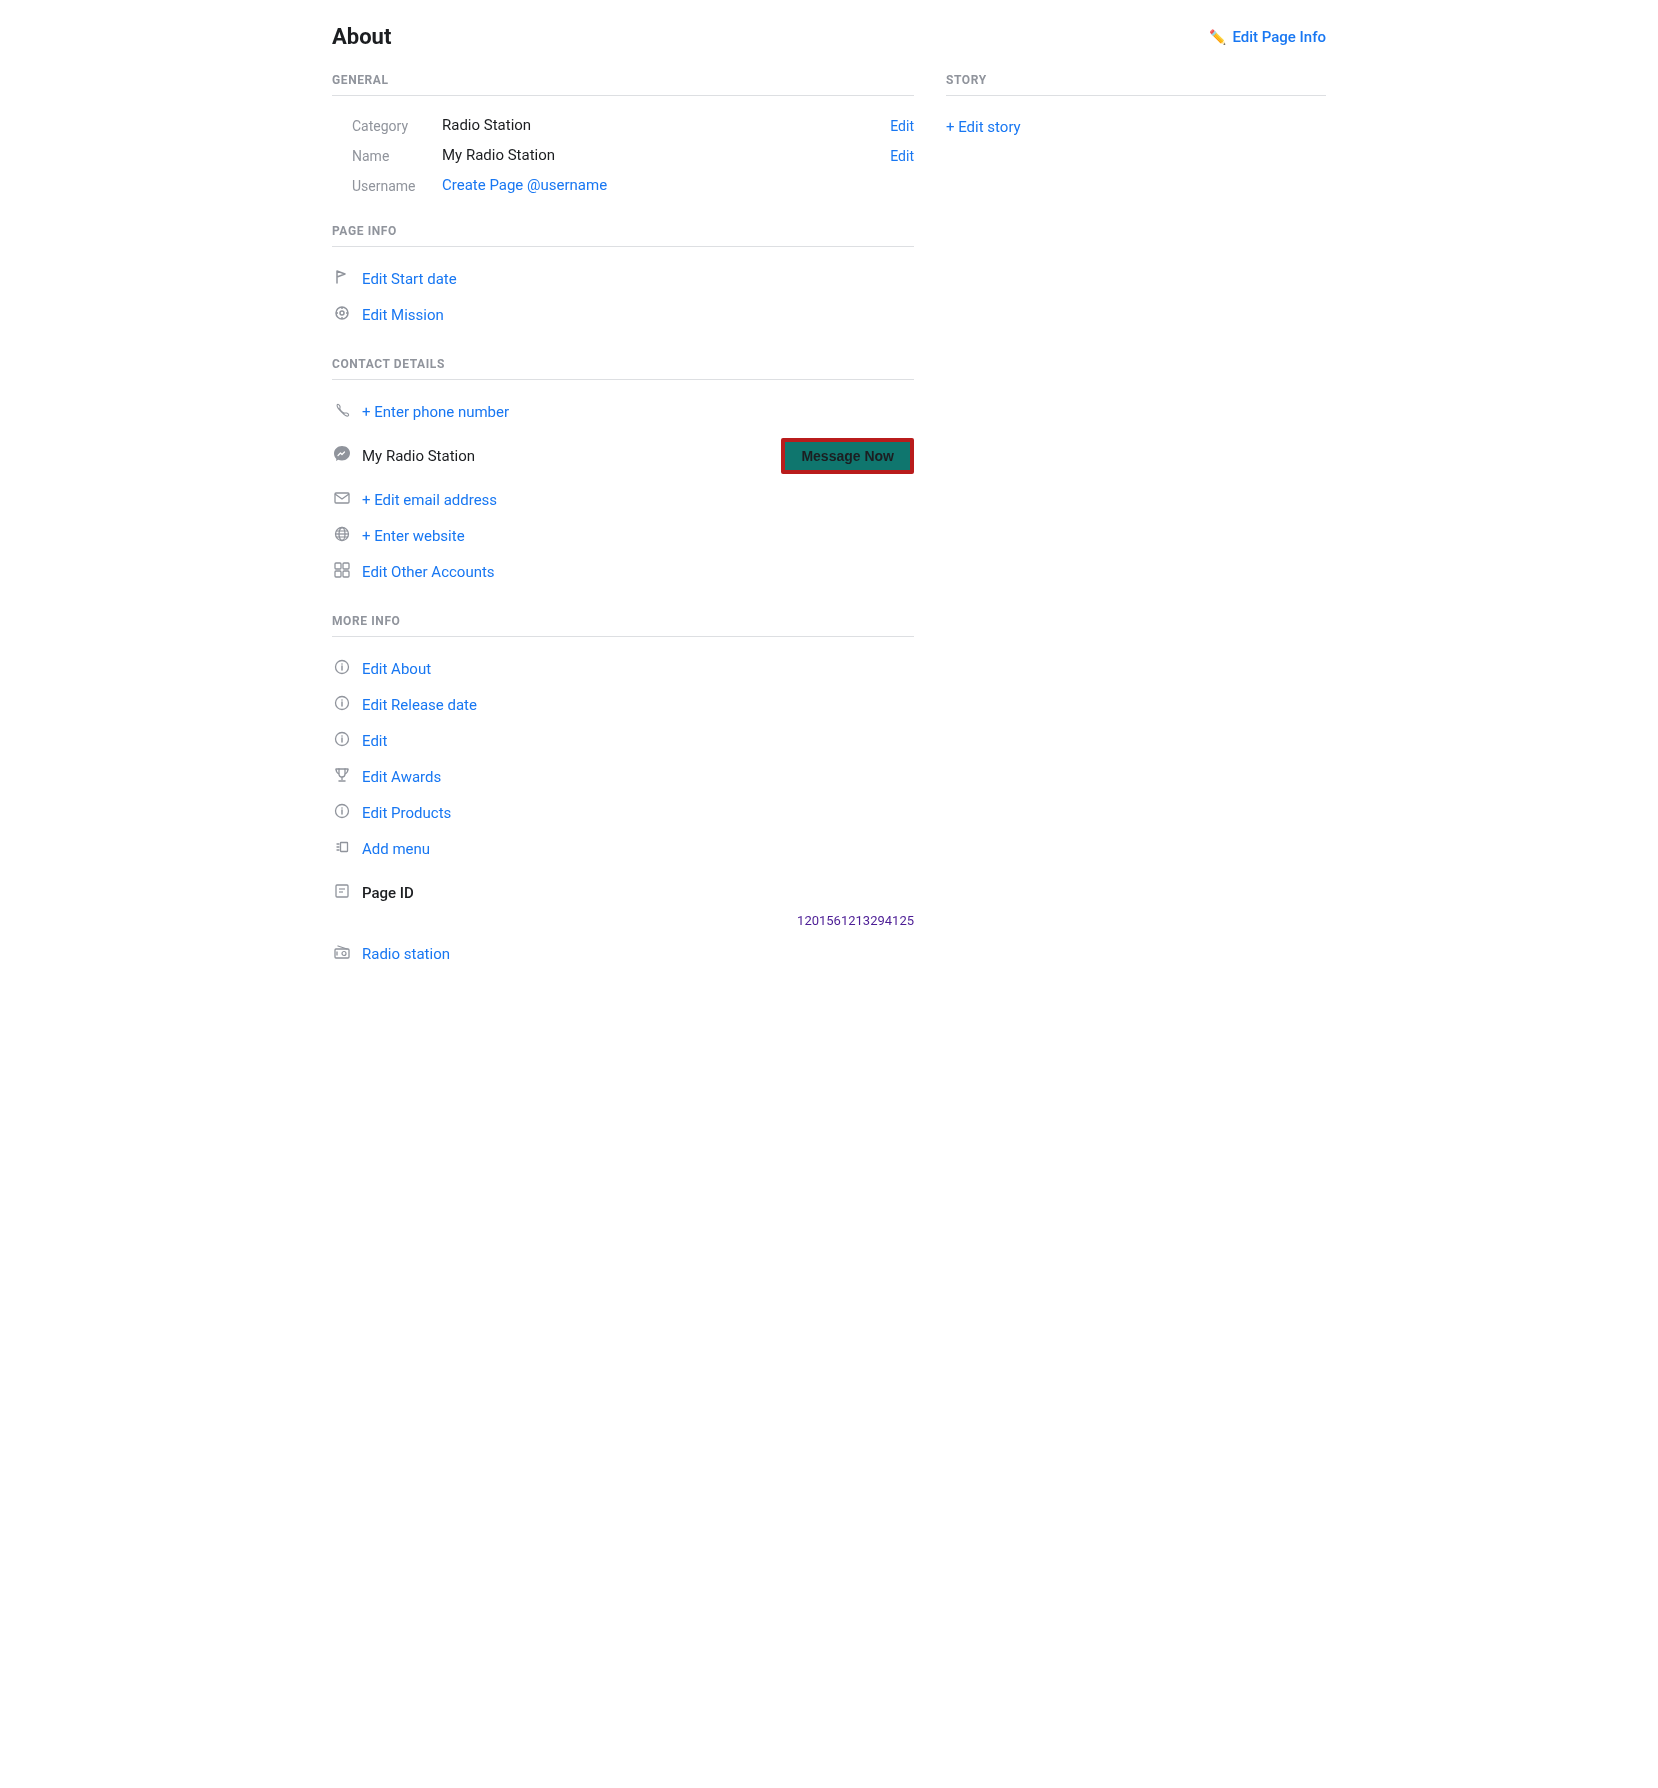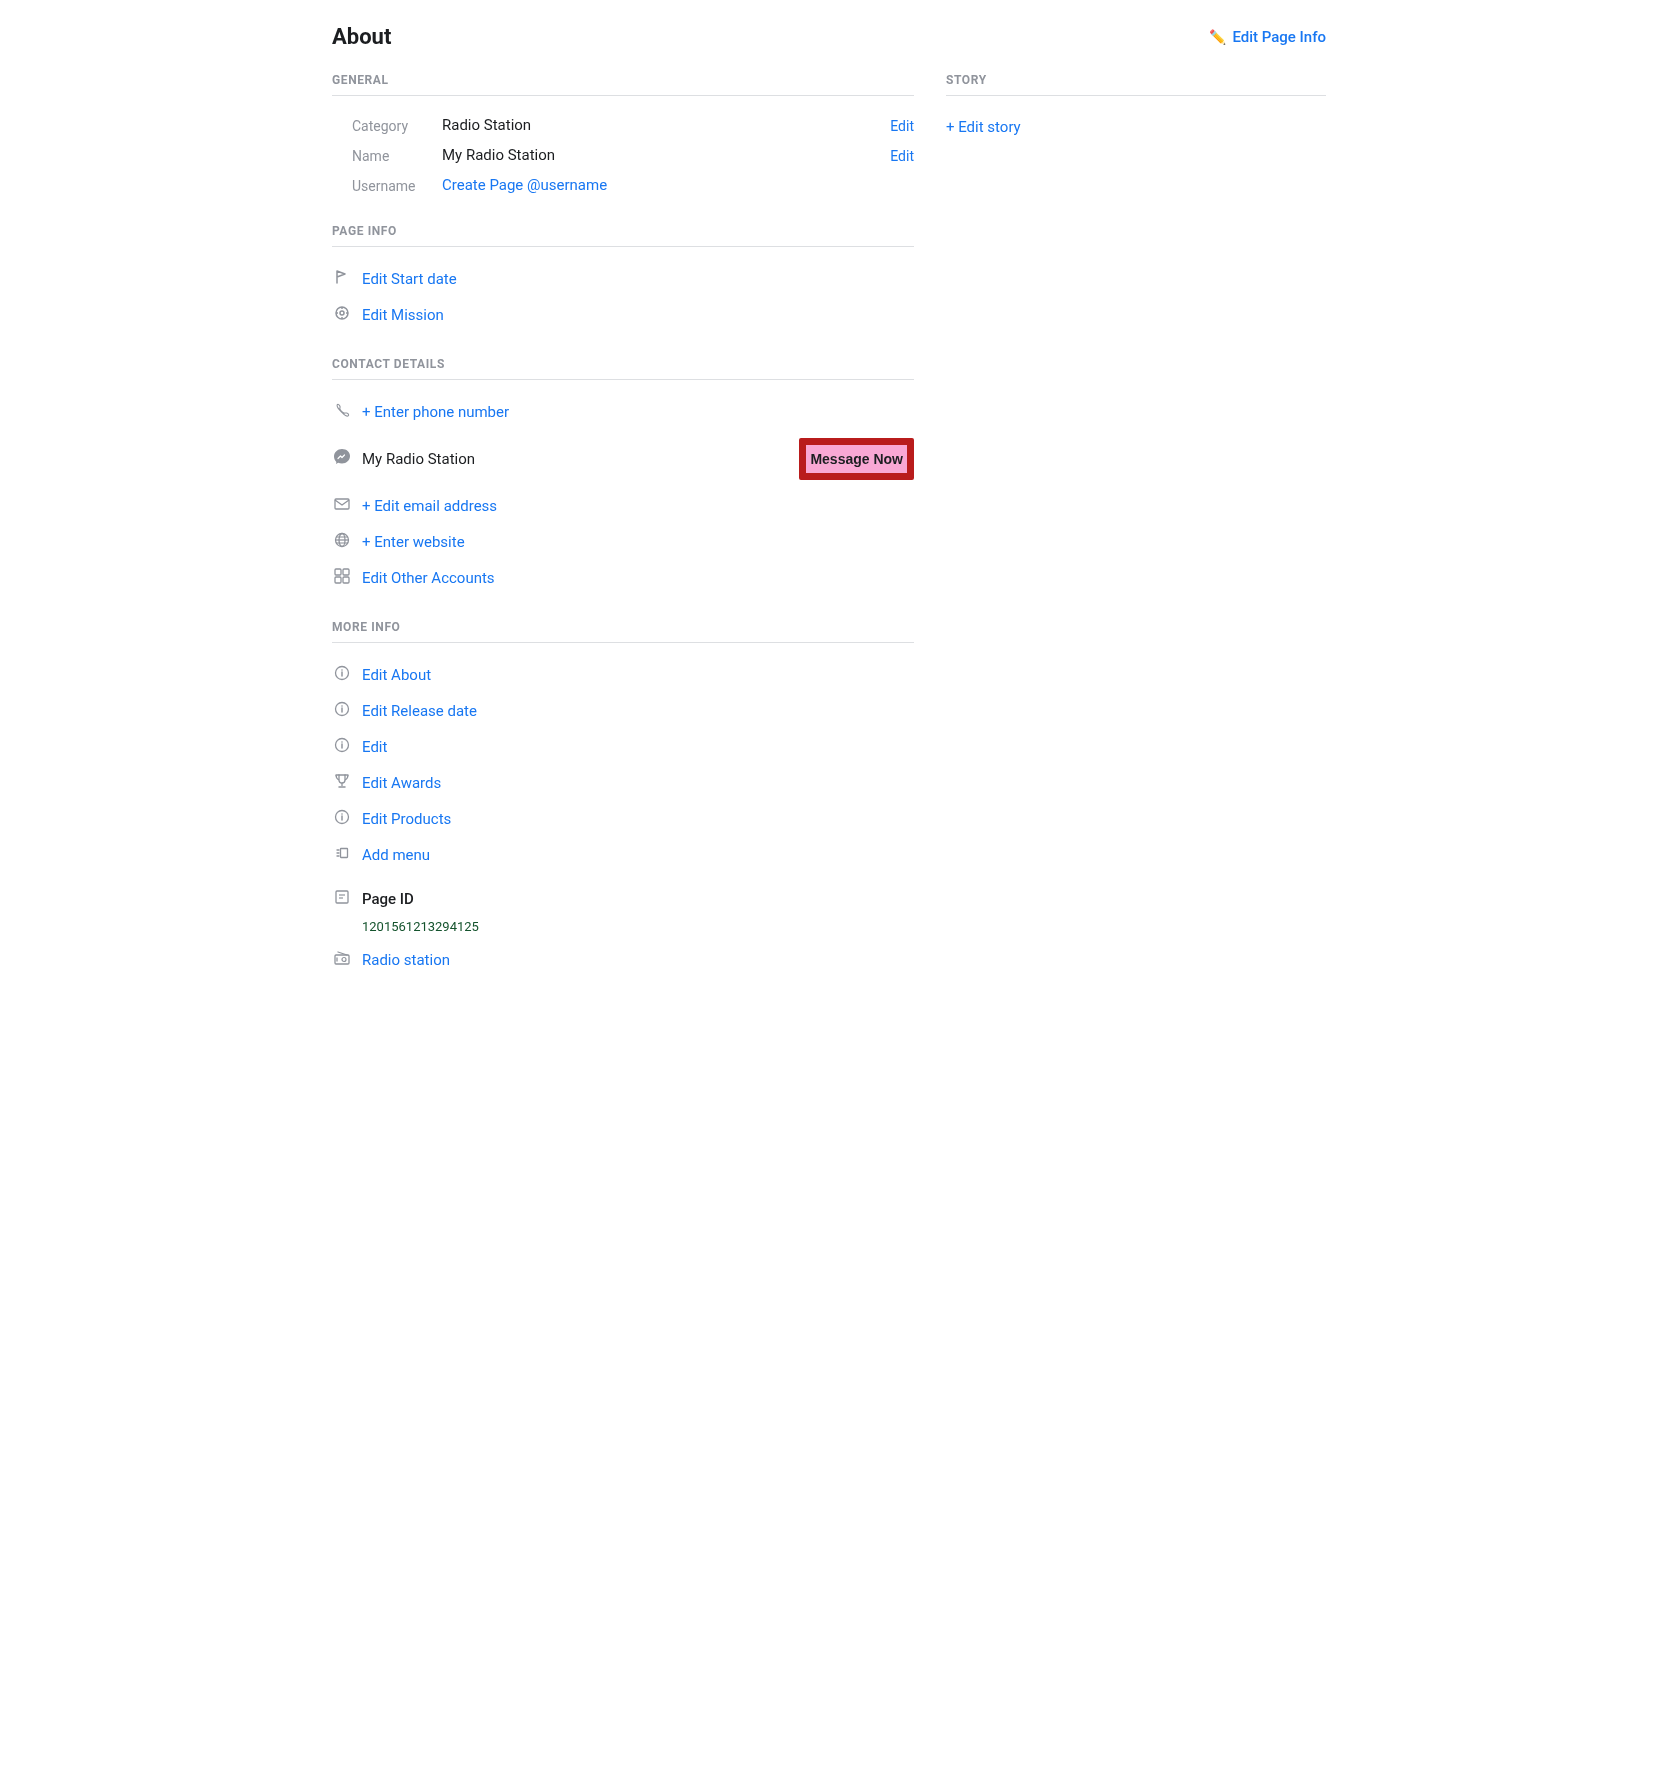--- a/index.html
+++ b/index.html
@@ -122,38 +122,39 @@
       align-items: center;
       gap: 10px;
       padding: 8px 0;
     }
     .messenger-name {
       flex: 1;
       font-size: 15px;
       color: #1c1e21;
     }
     .message-now-btn {
-      border: 7px solid #b91c1c;
-      background: #f9a8d4;
+      border: 4px solid #b91c1c;
+      background: #0f766e;
       color: #1c1e21;
       font-size: 14px;
       font-weight: 600;
-      padding: 6px 4px;
+      padding: 6px 16px;
       cursor: pointer;
       border-radius: 2px;
     }
 
     .page-id-section {
       padding: 8px 0;
     }
     .page-id-number {
-      color: #14532d;
+      color: #4c1d95;
       font-size: 13px;
       margin-left: 30px;
       margin-top: 2px;
+      text-align: right;
     }
 
     
     .story-section-label {
       font-size: 12px;
       font-weight: 700;
       color: #90949c;
       letter-spacing: 0.05em;
       text-transform: uppercase;
       margin-bottom: 8px;

